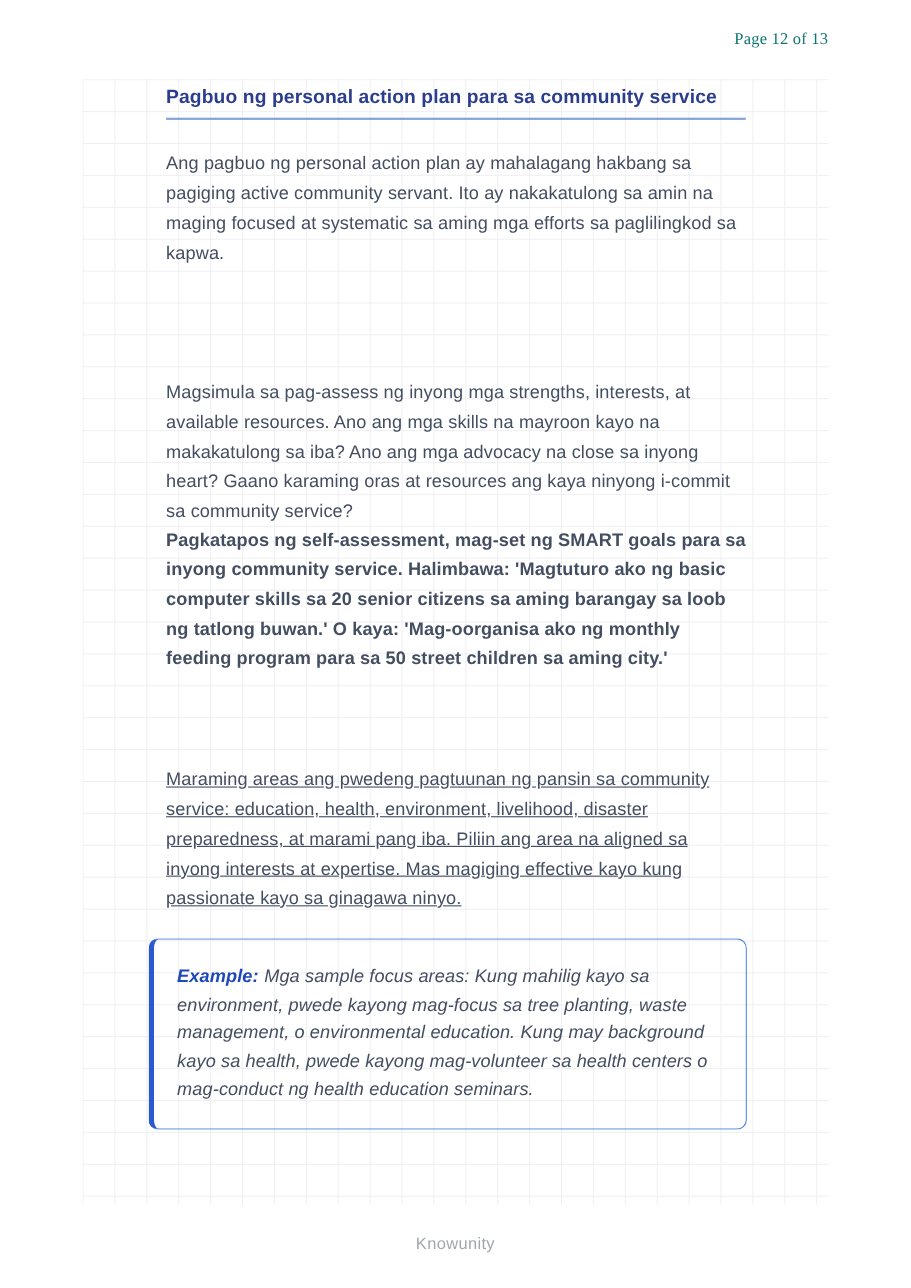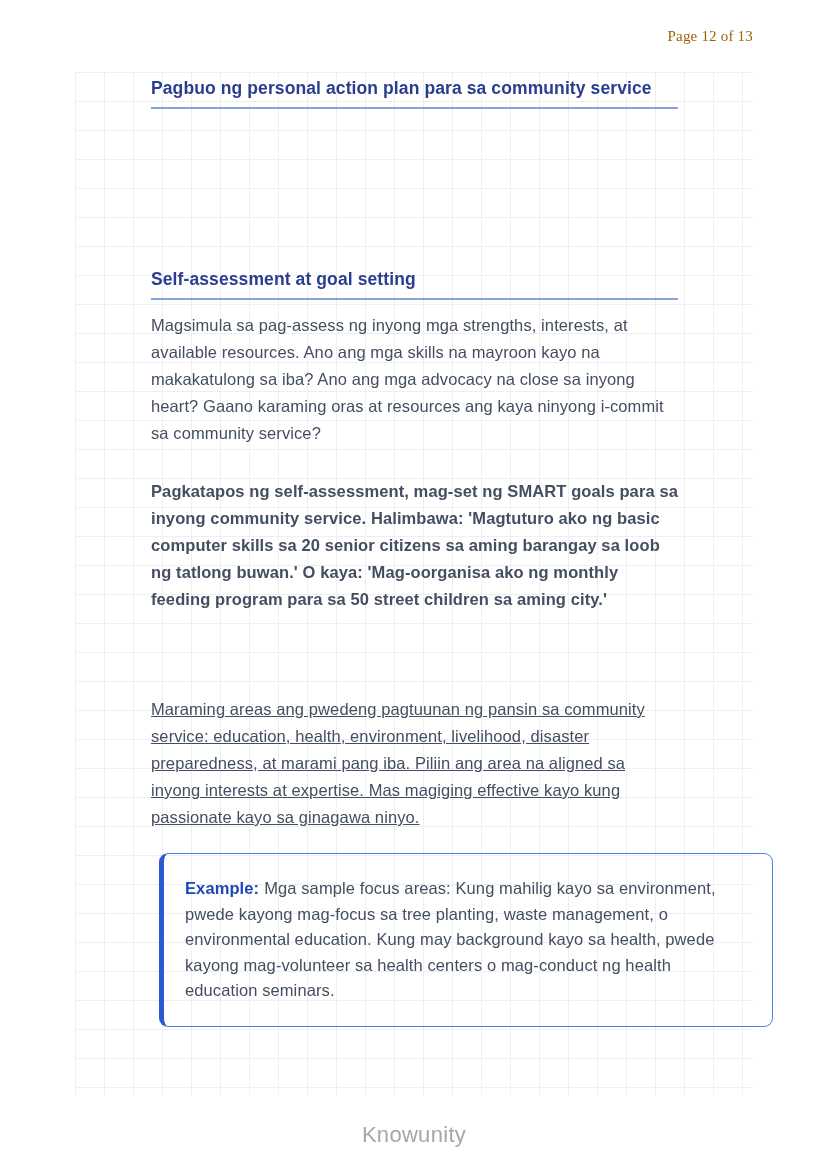--- a/index.html
+++ b/index.html
@@ -13,21 +13,21 @@
     overflow: hidden;
   }
 
   
   .page-number {
     position: absolute;
     top: 28px;
     right: 75px;
     font-family: "Liberation Serif", "DejaVu Serif", serif;
     font-size: 15px;
-    color: #a16207;
+    color: #0f766e;
     letter-spacing: 0.2px;
   }
 
   
   .paper {
     position: absolute;
     left: 75px;
     top: 72px;
     width: 678px;
     height: 1023px;
@@ -57,73 +57,74 @@
 
   .para {
     font-size: 16.5px;
     line-height: 27px;
     color: #444e61;
     letter-spacing: 0.1px;
   }
 
   .example-box {
     position: absolute;
-    left: 84px;
-    width: 614px;
+    left: 60px;
+    width: 544px;
     top: 781px;
     min-height: 165px;
     border: 1.5px solid #4b80e3;
     border-left: 5px solid #2a5ad0;
     border-radius: 9px;
     padding: 22px 26px 22px 21px;
     background: transparent;
+    font-style: italic;
   }
   .example-text {
     font-size: 16.5px;
     line-height: 25.5px;
     color: #444e61;
     letter-spacing: 0.1px;
   }
   .example-label {
     font-weight: 700;
     color: #1e47b8;
     margin-right: 5px;
   }
 
   .footer-brand {
     position: absolute;
     top: 1122px;
     left: 0;
     width: 828px;
     text-align: center;
-    font-size: 22px;
+    font-size: 15px;
     color: #a3a7ad;
     letter-spacing: 0.3px;
   }
 
   
   .b-h1   { top: 5px; }
   .b-p1   { top: 64px; }
   .b-h2   { top: 196px; }
-  .b-p2   { top: 240px; }
+  .b-p2   { top: 272px; }
   .b-p3   { top: 406px; font-weight: bold; }
   .b-h3   { top: 564px; }
   .b-p4   { top: 624px; text-decoration: underline; }
 </style>
 </head>
 <body>
 
 <div class="page-number">Page 12 of 13</div>
 
 <div class="paper">
 
   <h2 class="block section-heading b-h1">Pagbuo ng personal action plan para sa community service</h2>
 
+  <p class="block para b-p1">Ang pagbuo ng personal action plan ay mahalagang hakbang sa pagiging active community servant. Ito ay nakakatulong sa amin na maging focused at systematic sa aming mga efforts sa paglilingkod sa kapwa.</p>
 
-  <h2 class="block section-heading b-h2">Self-assessment at goal setting</h2>
 
   <p class="block para b-p2">Magsimula sa pag-assess ng inyong mga strengths, interests, at available resources. Ano ang mga skills na mayroon kayo na makakatulong sa iba? Ano ang mga advocacy na close sa inyong heart? Gaano karaming oras at resources ang kaya ninyong i-commit sa community service?</p>
 
   <p class="block para b-p3">Pagkatapos ng self-assessment, mag-set ng SMART goals para sa inyong community service. Halimbawa: 'Magtuturo ako ng basic computer skills sa 20 senior citizens sa aming barangay sa loob ng tatlong buwan.' O kaya: 'Mag-oorganisa ako ng monthly feeding program para sa 50 street children sa aming city.'</p>
 
 
   <p class="block para b-p4">Maraming areas ang pwedeng pagtuunan ng pansin sa community service: education, health, environment, livelihood, disaster preparedness, at marami pang iba. Piliin ang area na aligned sa inyong interests at expertise. Mas magiging effective kayo kung passionate kayo sa ginagawa ninyo.</p>
 
   <div class="example-box">
     <p class="example-text">

